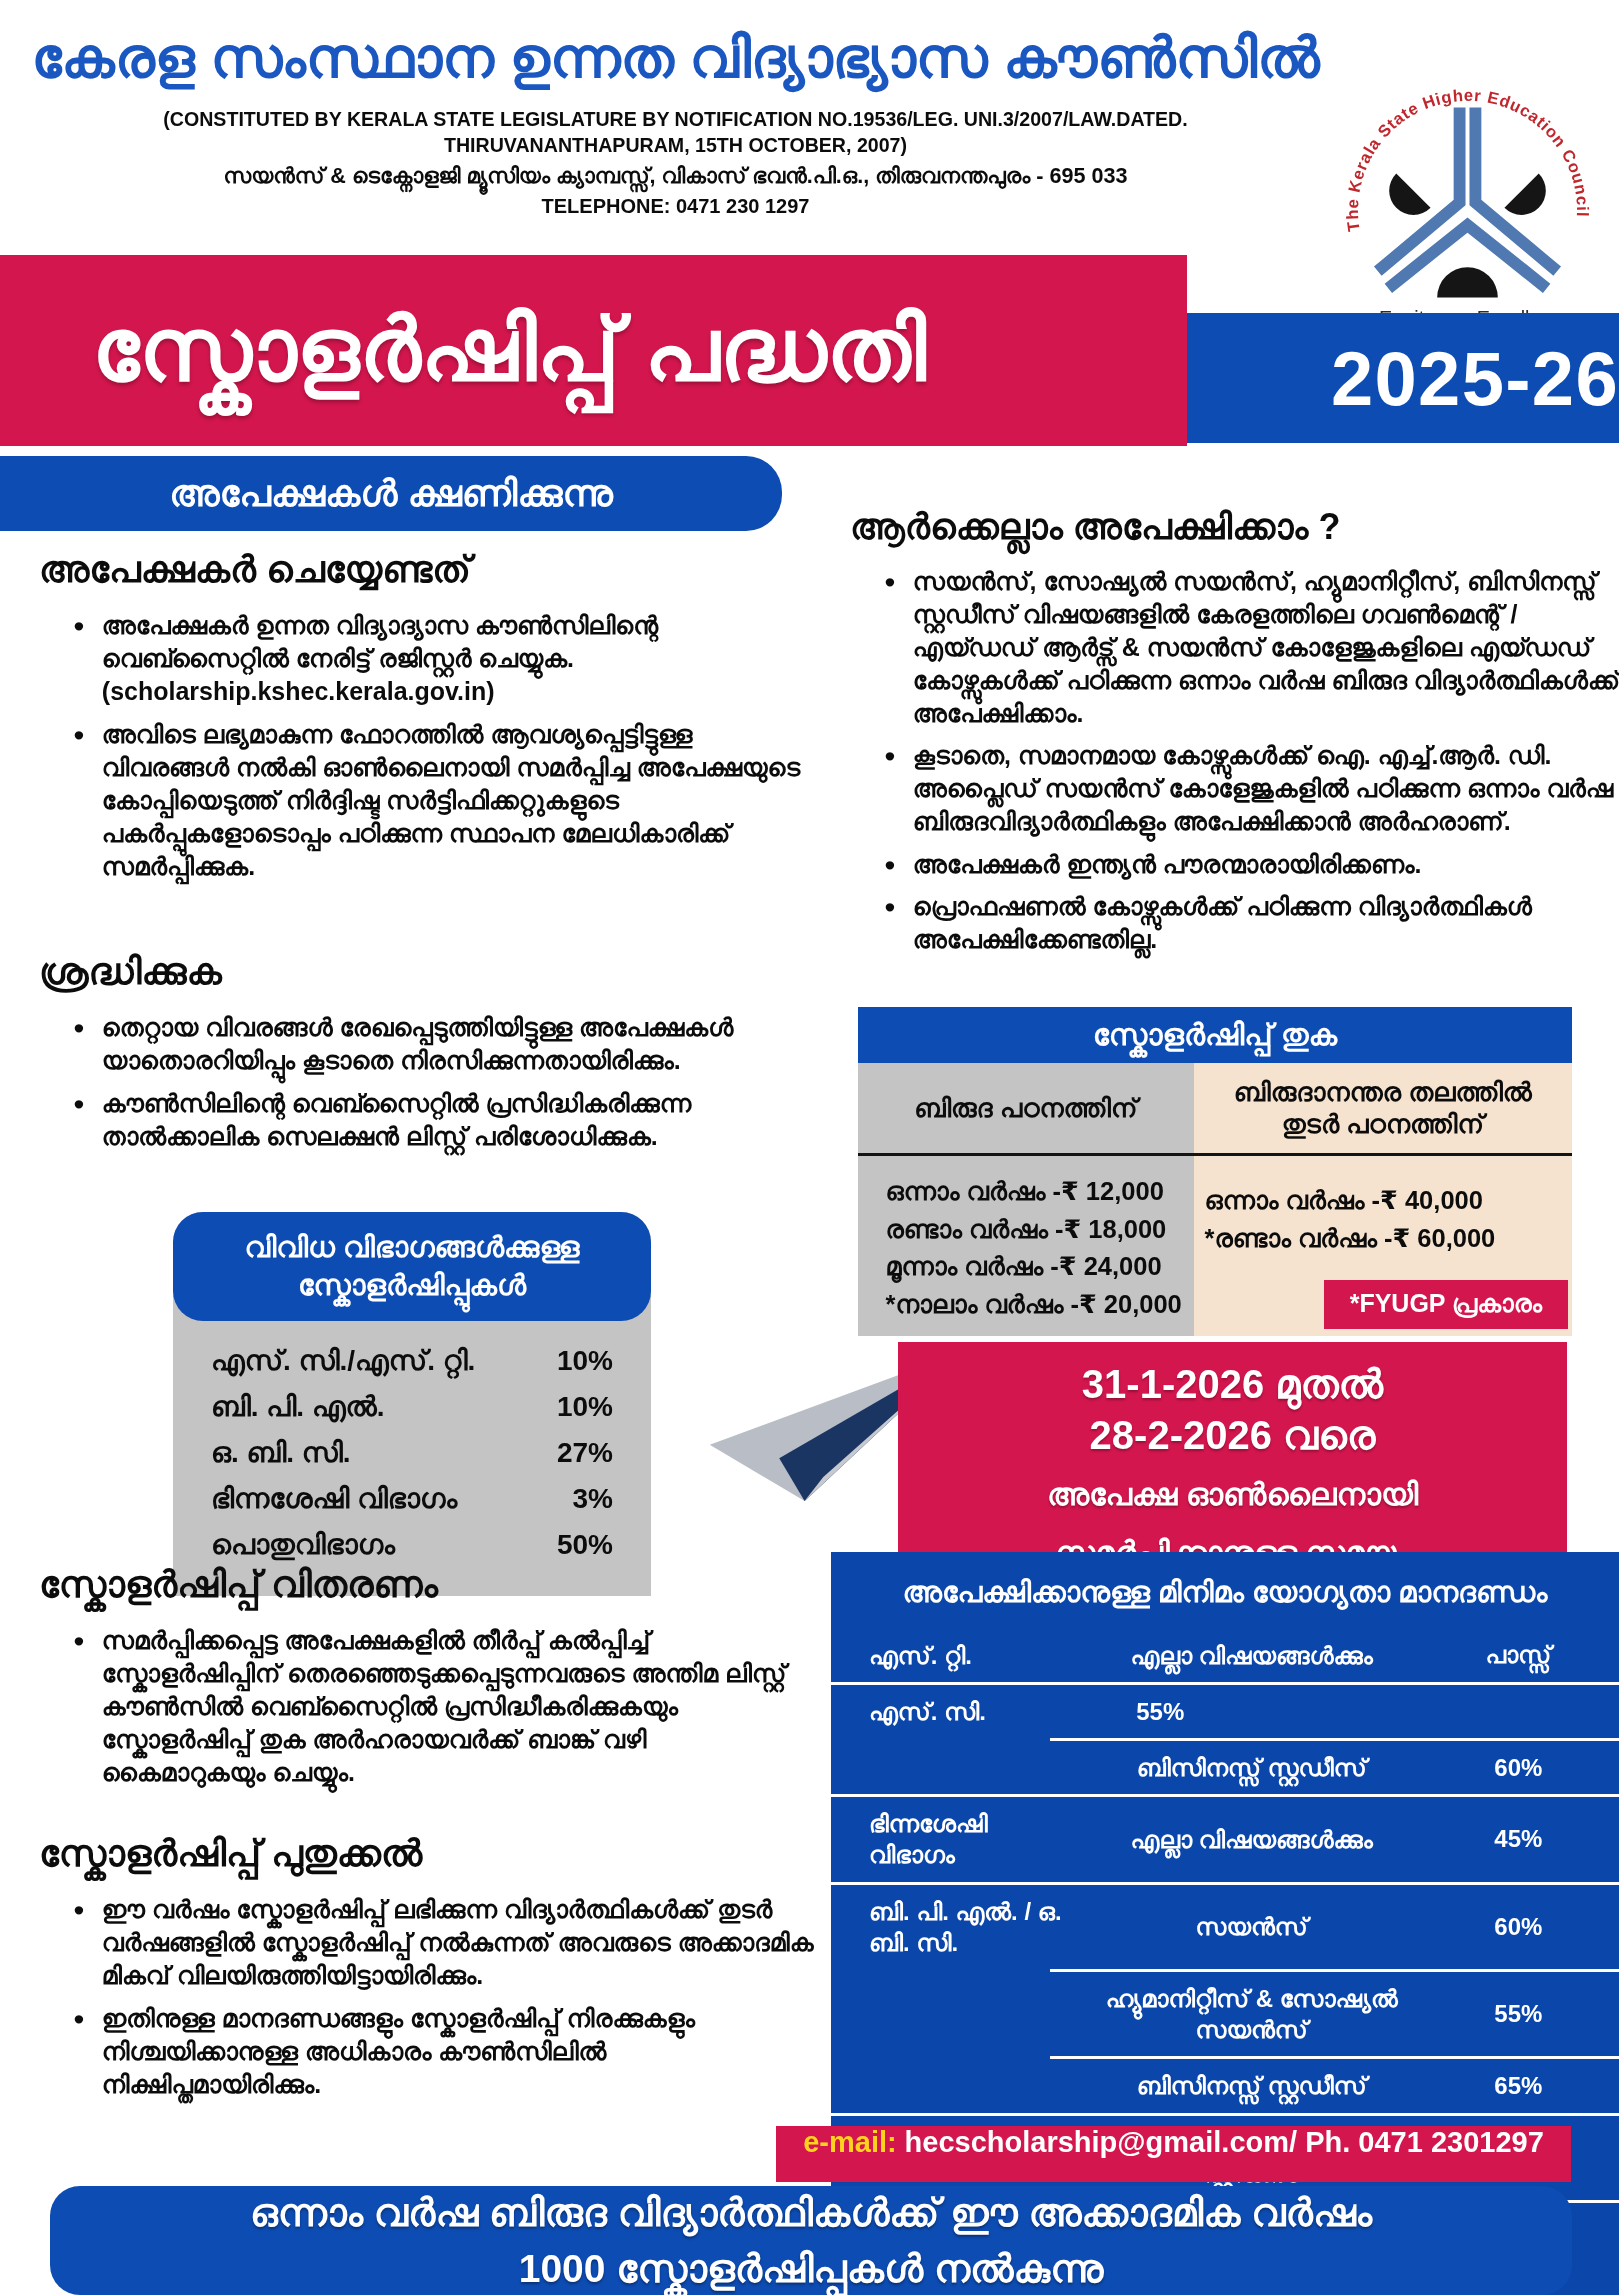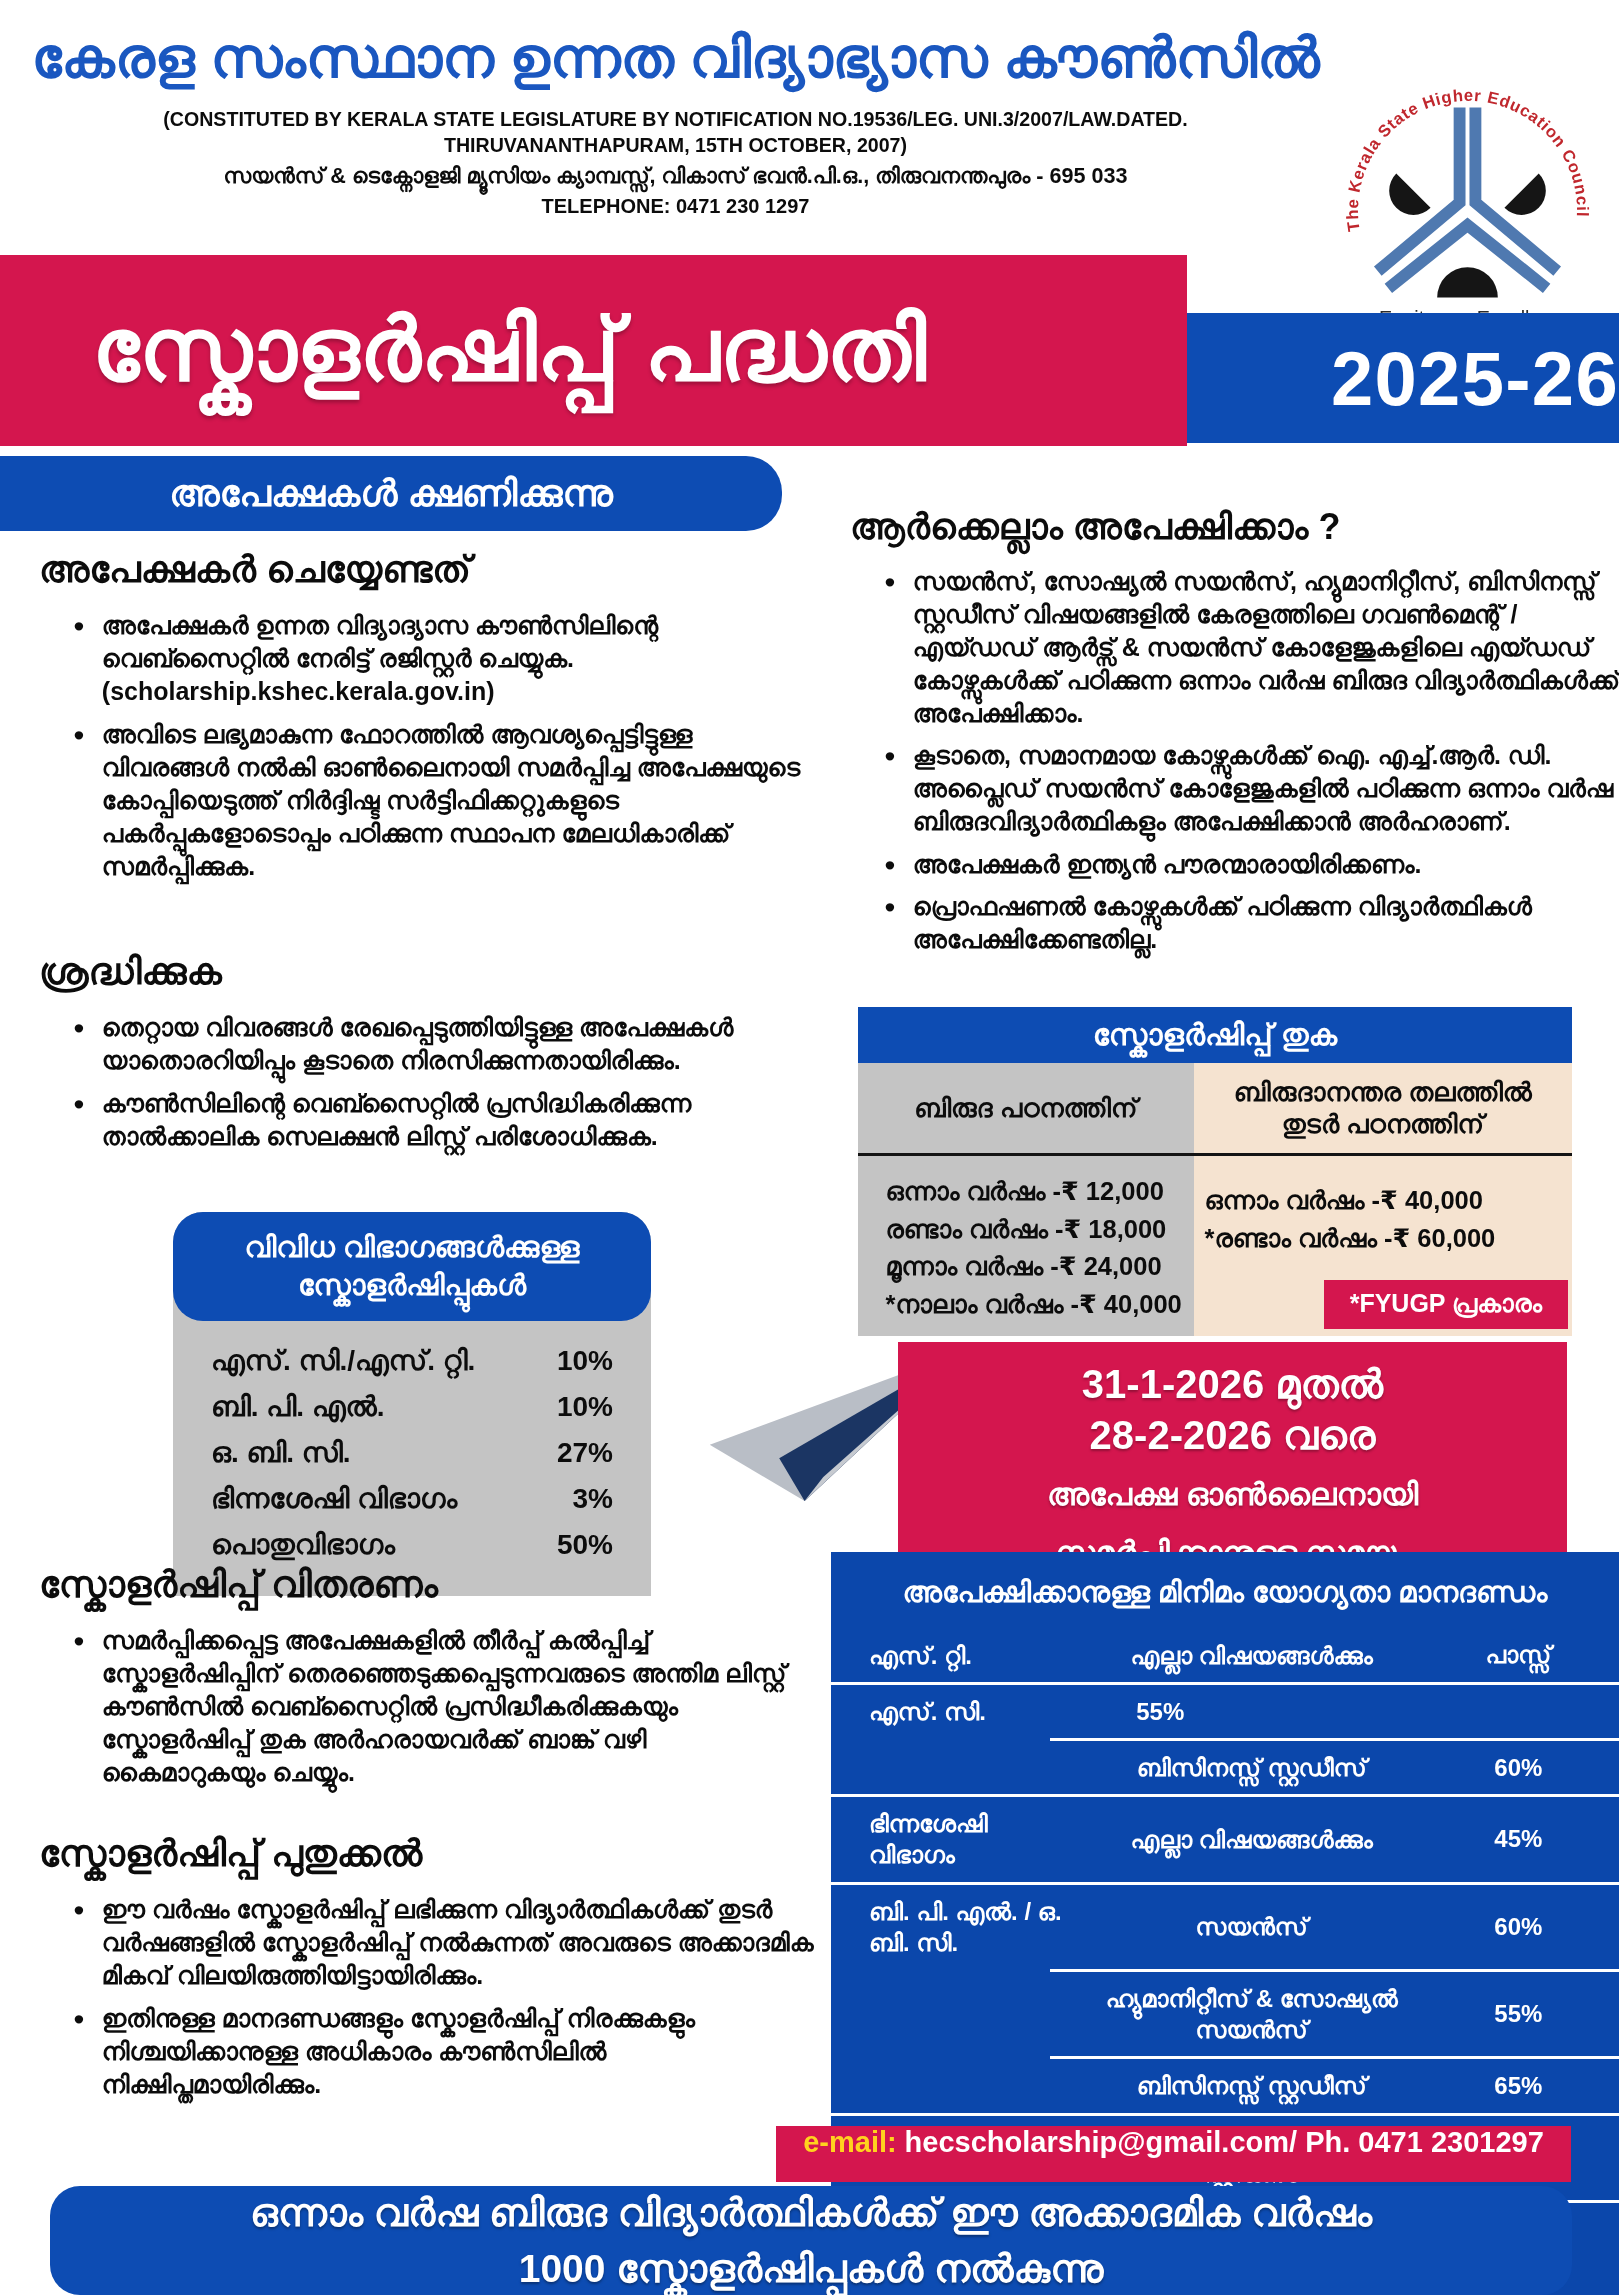--- a/index.html
+++ b/index.html
@@ -241,21 +241,21 @@
   <div class="amt">
     <div class="amt-head">സ്കോളർഷിപ്പ് തുക</div>
     <div class="amt-cols">
       <div class="amt-col1">
         <div class="amt-colhead">ബിരുദ പഠനത്തിന്</div>
         <div class="amt-rule"></div>
         <div class="amt-body">
           <div>ഒന്നാം വർഷം -₹ 12,000</div>
           <div>രണ്ടാം വർഷം -₹ 18,000</div>
           <div>മൂന്നാം വർഷം -₹ 24,000</div>
-          <div>*നാലാം വർഷം -₹ 40,000</div>
+          <div>*നാലാം വർഷം -₹ 20,000</div>
         </div>
       </div>
       <div class="amt-col2">
         <div class="amt-colhead">ബിരുദാനന്തര തലത്തിൽ തുടർ പഠനത്തിന്</div>
         <div class="amt-rule"></div>
         <div class="amt-body">
           <div>ഒന്നാം വർഷം -₹ 40,000</div>
           <div>*രണ്ടാം വർഷം -₹ 60,000</div>
         </div>
         <div class="fyugp">*FYUGP പ്രകാരം</div>

